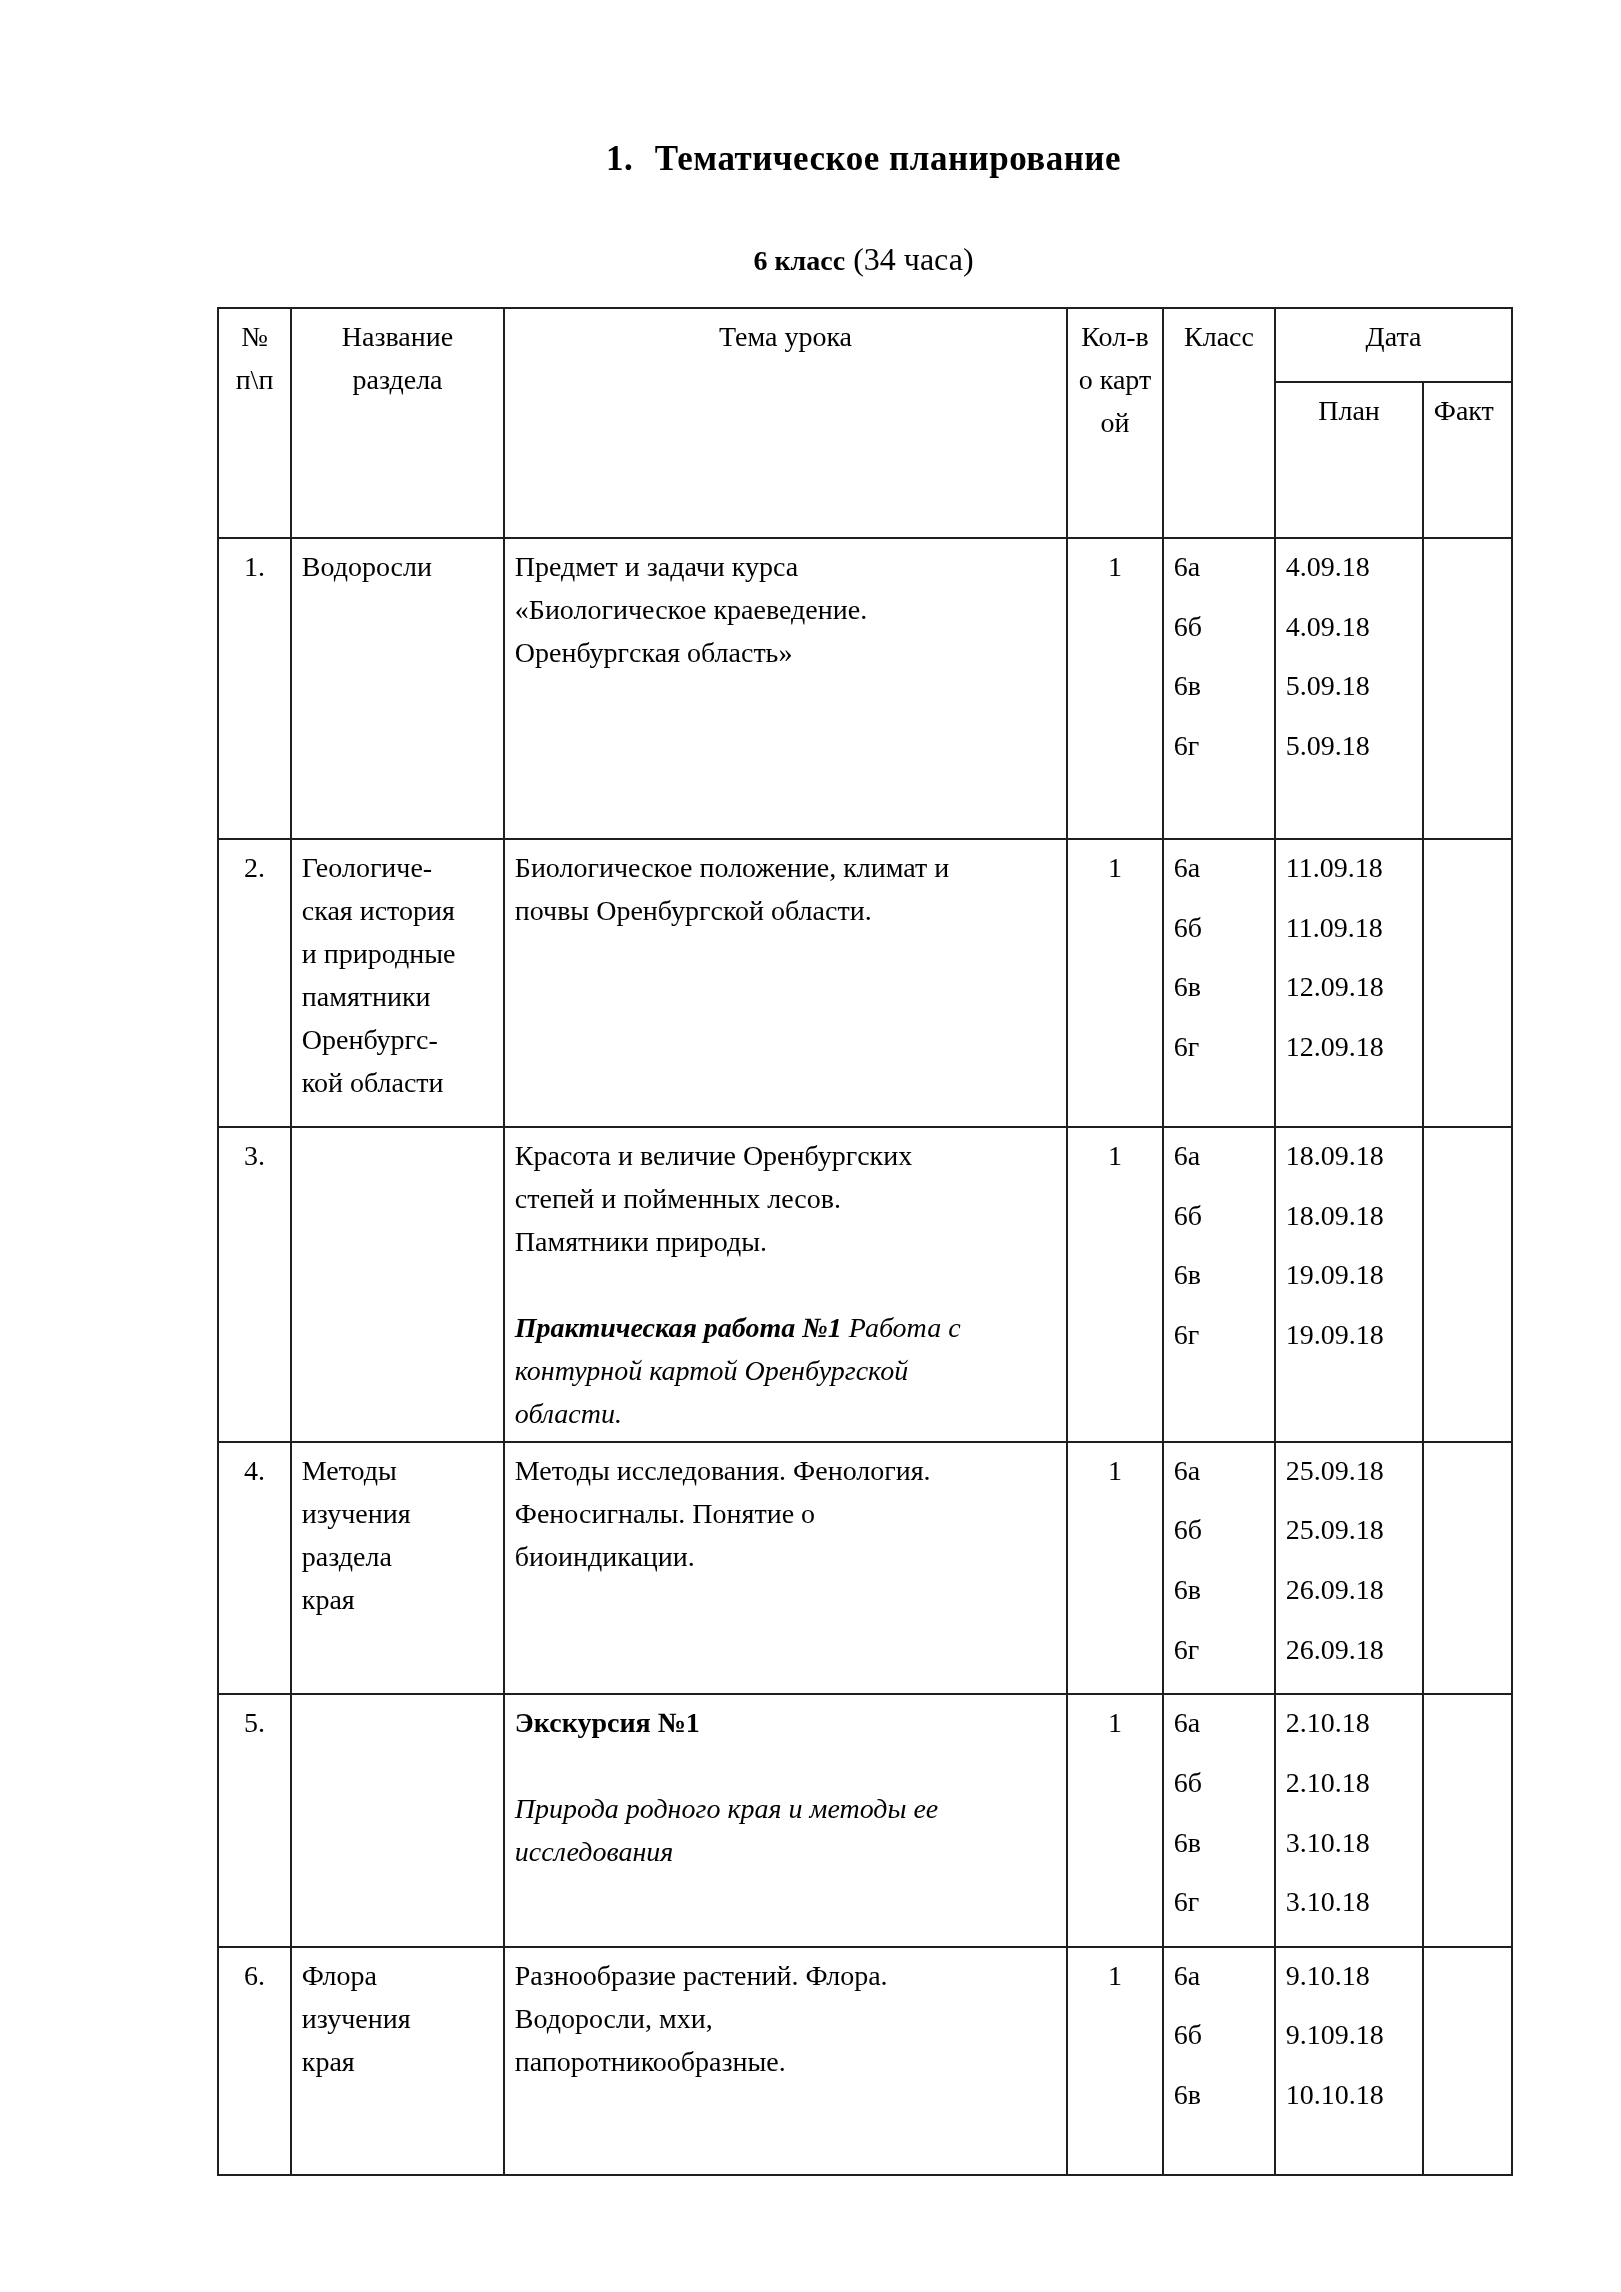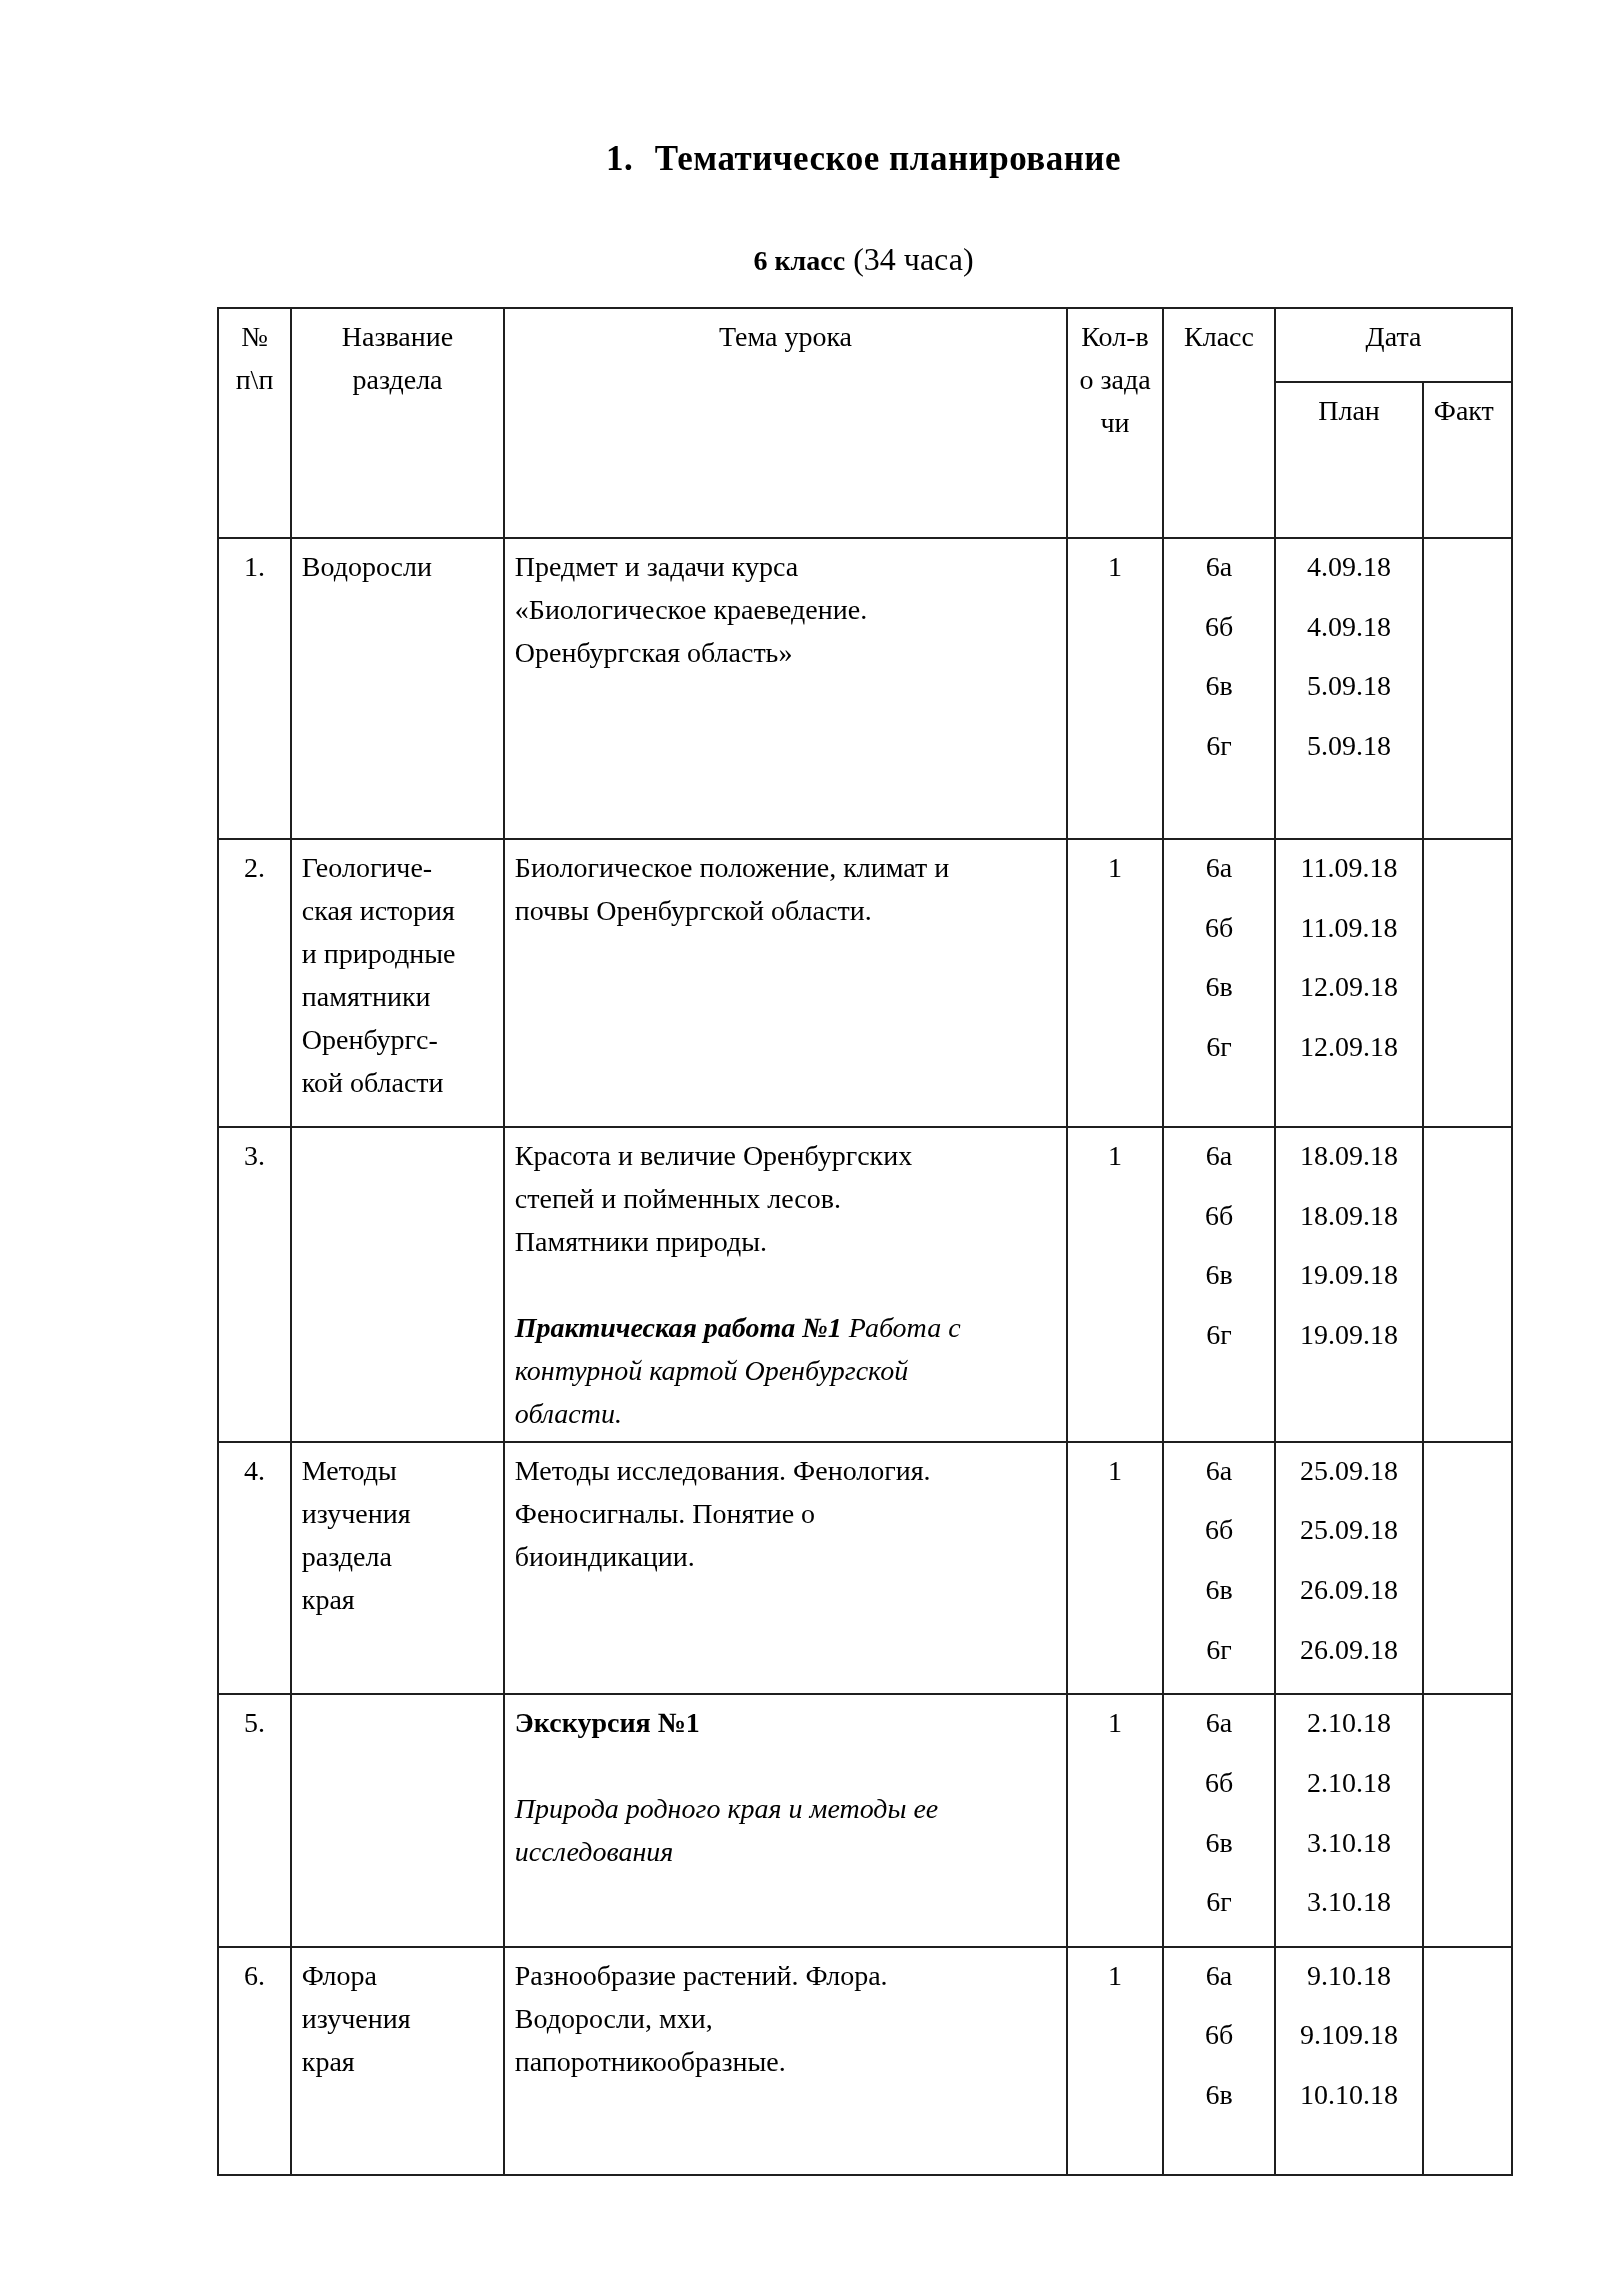--- a/index.html
+++ b/index.html
@@ -92,21 +92,21 @@
     white-space: pre-line;
   }
   .par-gap {
     margin-top: 43px;
     font-style: italic;
   }
   .c-hours {
     text-align: center;
   }
   .c-class, .c-plan {
-    text-align: center;
+    text-align: left;
   }
   .entry {
     display: block;
     margin-bottom: 16.7px;
   }
 </style>
 </head>
 <body>
 
 <div class="page">
@@ -127,21 +127,21 @@
       <col style="width:89px">
     </colgroup>
 
     <tbody>
         <tr style="height:74px">
       <td rowspan="2" class="hc">№
 п\п</td>
       <td rowspan="2" class="hc">Название
 раздела</td>
       <td rowspan="2" class="hc">Тема урока</td>
-      <td rowspan="2" class="hc hd-hours">Кол-во задачи</td>
+      <td rowspan="2" class="hc hd-hours">Кол-во картой</td>
       <td rowspan="2" class="hc">Класс</td>
       <td colspan="2" class="hc">Дата</td>
     </tr>
     <tr style="height:156px">
       <td class="hc">План</td>
       <td class="hd-fact">Факт</td>
     </tr>
 
     <tr style="height:301px">
       <td class="c-num">1.</td>

